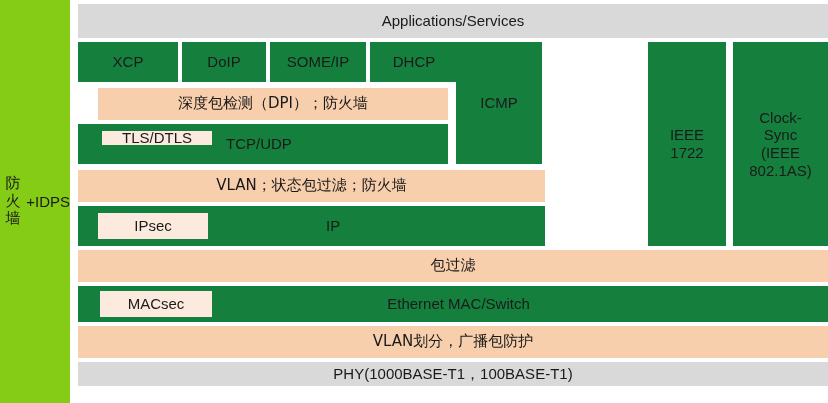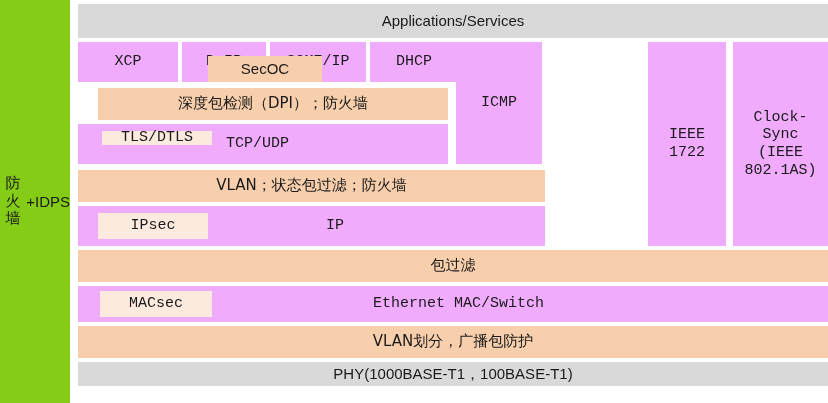--- a/index.html
+++ b/index.html
@@ -20,21 +20,21 @@
   .box {
     position: absolute;
     box-sizing: border-box;
     display: flex;
     align-items: center;
     justify-content: center;
     text-align: center;
     color: #1a1a1a;
     line-height: 1.18;
   }
-  .blue   { background: #f0abfc; font-family: Liberation Mono, monospace; }
+  .blue   { background: #15803d; }
   .orange { background: #f8cfac; }
   .grey   { background: #d9d9d9; }
   .pink   { background: #fdeade; }
   .sidecol {
     background: #84cc16;
     font-size: 15px;
     flex-direction: row;
   }
   .lbl-en { font-size: 15px; }
   .lbl-cn {
@@ -66,23 +66,20 @@
   <div class="box blue lbl-en" style="left:182px; top:42px; width:84px; height:40px;">
     <span>DoIP</span>
   </div>
   <div class="box blue lbl-en" style="left:270px; top:42px; width:96px; height:40px;">
     <span>SOME/IP</span>
   </div>
   <div class="box blue lbl-en" style="left:370px; top:42px; width:88px; height:40px;">
     <span>DHCP</span>
   </div>
 
-  <div class="box orange lbl-en" style="left:208px; top:56px; width:114px; height:26px;">
-    <span>SecOC</span>
-  </div>
 
   <div class="box orange lbl-cn" style="left:98px; top:88px; width:350px; height:32px;">
     <span>深度包检测（DPI）；防火墙</span>
   </div>
 
   <div class="box blue" style="left:78px; top:124px; width:370px; height:40px; justify-content:flex-start;">
     <div class="box pink lbl-en" style="left:24px; top:7px; width:110px; height:14px;">
       <span>TLS/DTLS</span>
     </div>
     <span class="lbl-en" style="position:absolute; left:148px;">TCP/UDP</span>

